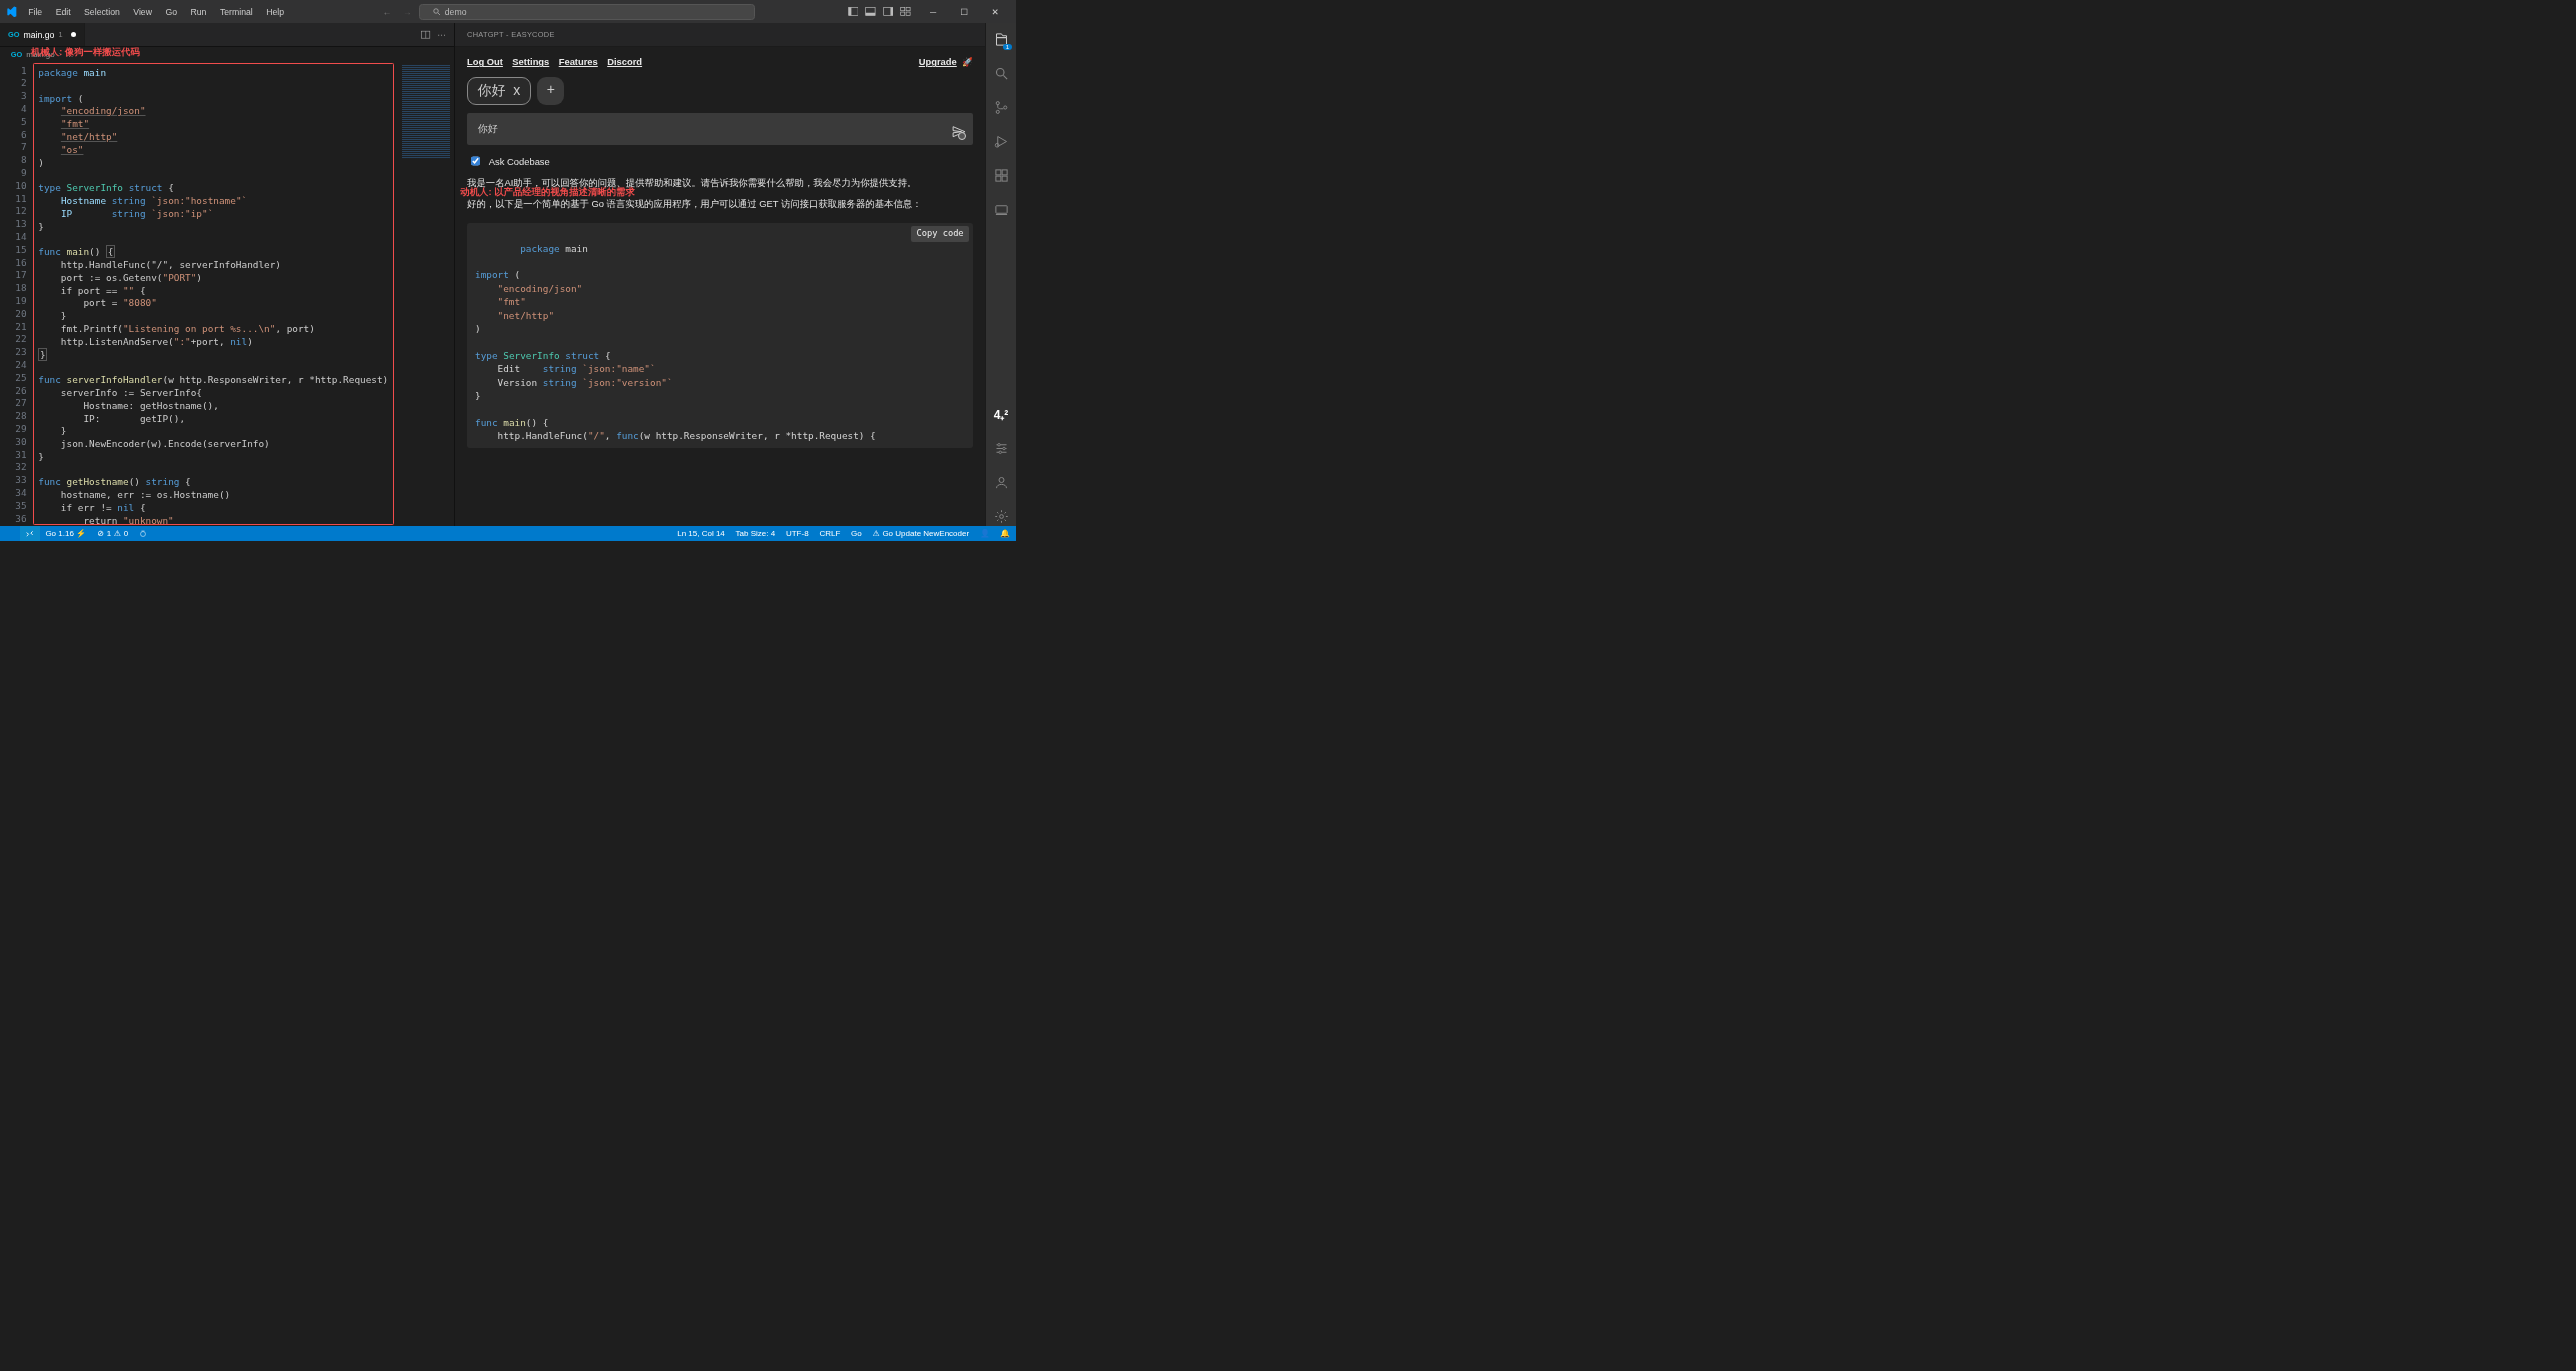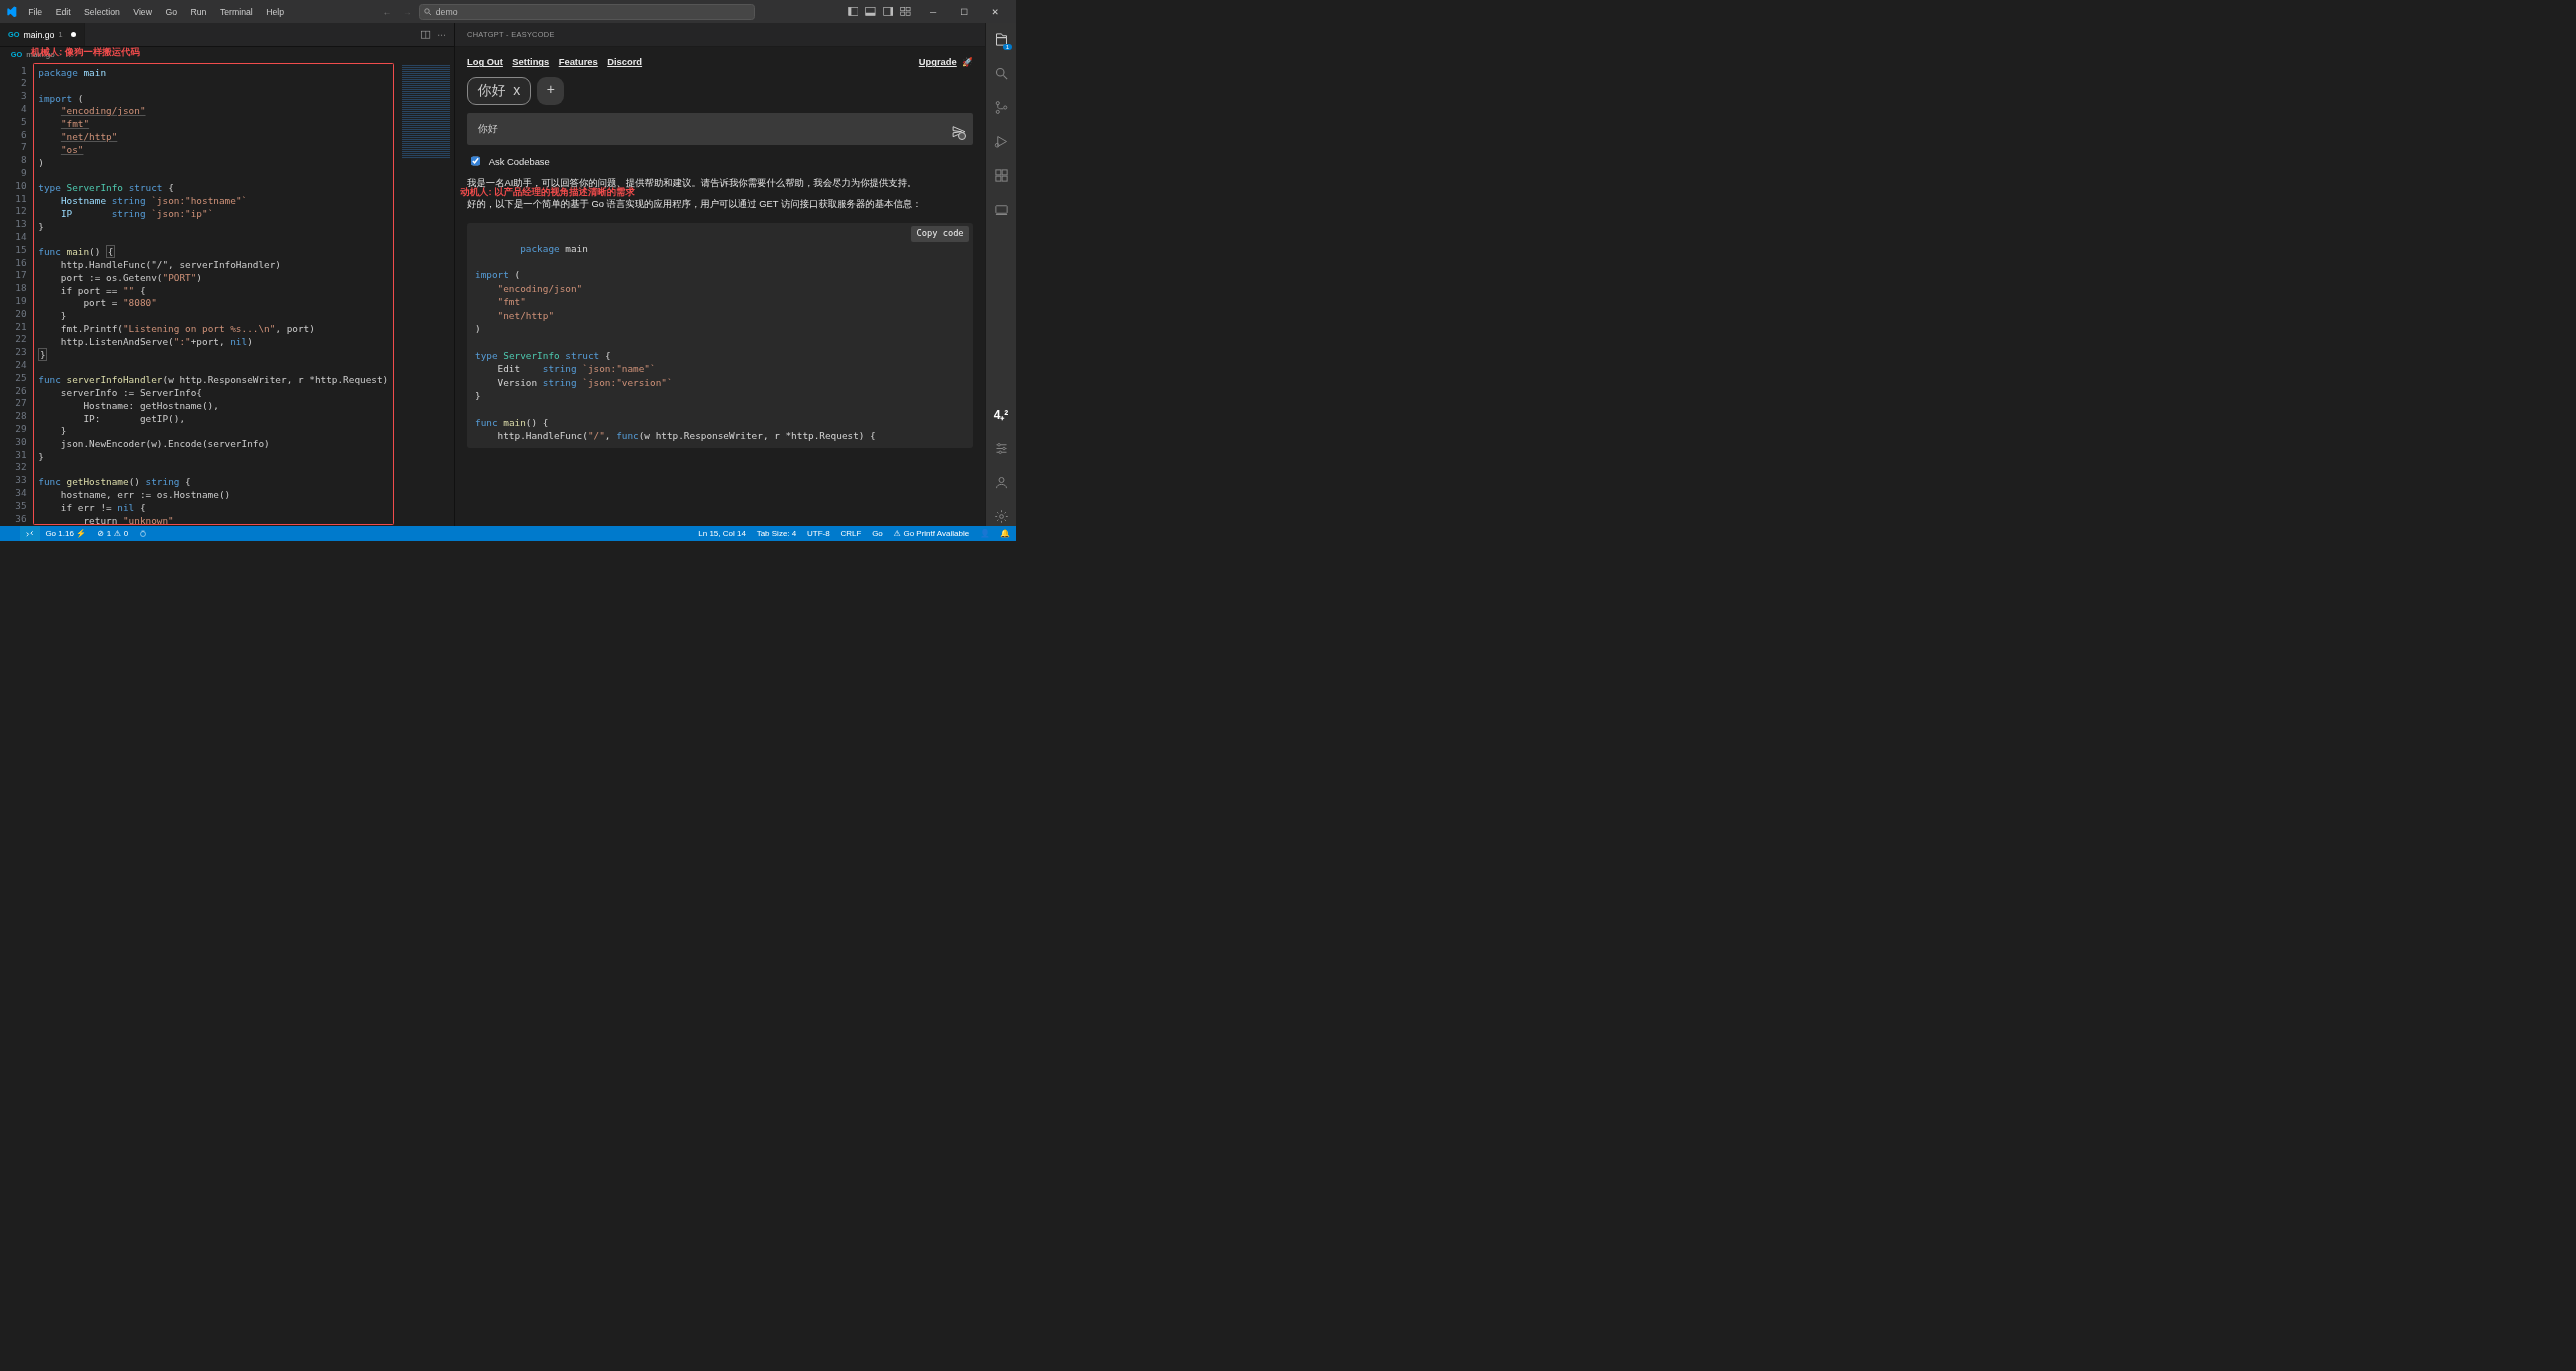--- a/index.html
+++ b/index.html
@@ -42,21 +42,21 @@
     height: 23px; background: var(--bg-title);
     display: flex; align-items: center; padding: 0 5.4px;
     gap: 2.7px;
   }
   .titlebar .logo { width:12px; height:12px; display:flex; align-items:center; justify-content:center; margin-right:2.7px;}
   .titlebar .menu-item { padding: 2.7px 5.4px; color: var(--fg); cursor: default; }
   .titlebar .nav-arrow { width:17.5px; text-align:center; color:#7a7a7a;}
   .titlebar .search {
     flex: 0 0 336px; margin: 0 auto;
     background: #464646; border:0.7px solid #555; border-radius:3.4px;
-    height:16px; display:flex; align-items:center; padding:0 4px; color:#bbb;
+    height:16px; display:flex; align-items:center; padding:0 13px; color:#bbb;
   }
   .titlebar .search svg { margin-right:4px; }
   .titlebar .spacer { flex:1; }
   .titlebar .layout-icons { display:flex; gap:6.7px; align-items:center; padding:0 4px;}
   .titlebar .win-controls { display:flex; gap:0;}
   .titlebar .win-btn { width:31px; height:23px; display:flex; align-items:center; justify-content:center;}
   
   .mainrow { flex:1; display:flex; overflow:hidden;}
   
   .activitybar-right {
@@ -428,18 +428,18 @@
         <circle cx="8" cy="8" r="5" fill="none" stroke="#fff"></circle>
         <line x1="5" y1="2" x2="11" y2="2" stroke="#fff"></line>
       </svg>
   </div>
   <div class="right">
     <div class="sb-item">Ln 15, Col 14</div>
     <div class="sb-item">Tab Size: 4</div>
     <div class="sb-item">UTF-8</div>
     <div class="sb-item">CRLF</div>
     <div class="sb-item">Go</div>
-    <div class="sb-item">⚠ <span>Go Printf Available</span></div>
+    <div class="sb-item">⚠ <span>Go Update NewEncoder</span></div>
     <div class="sb-item">👤</div>
     <div class="sb-item">🔔</div>
   </div>
 </div>
 
 
 </body></html>

